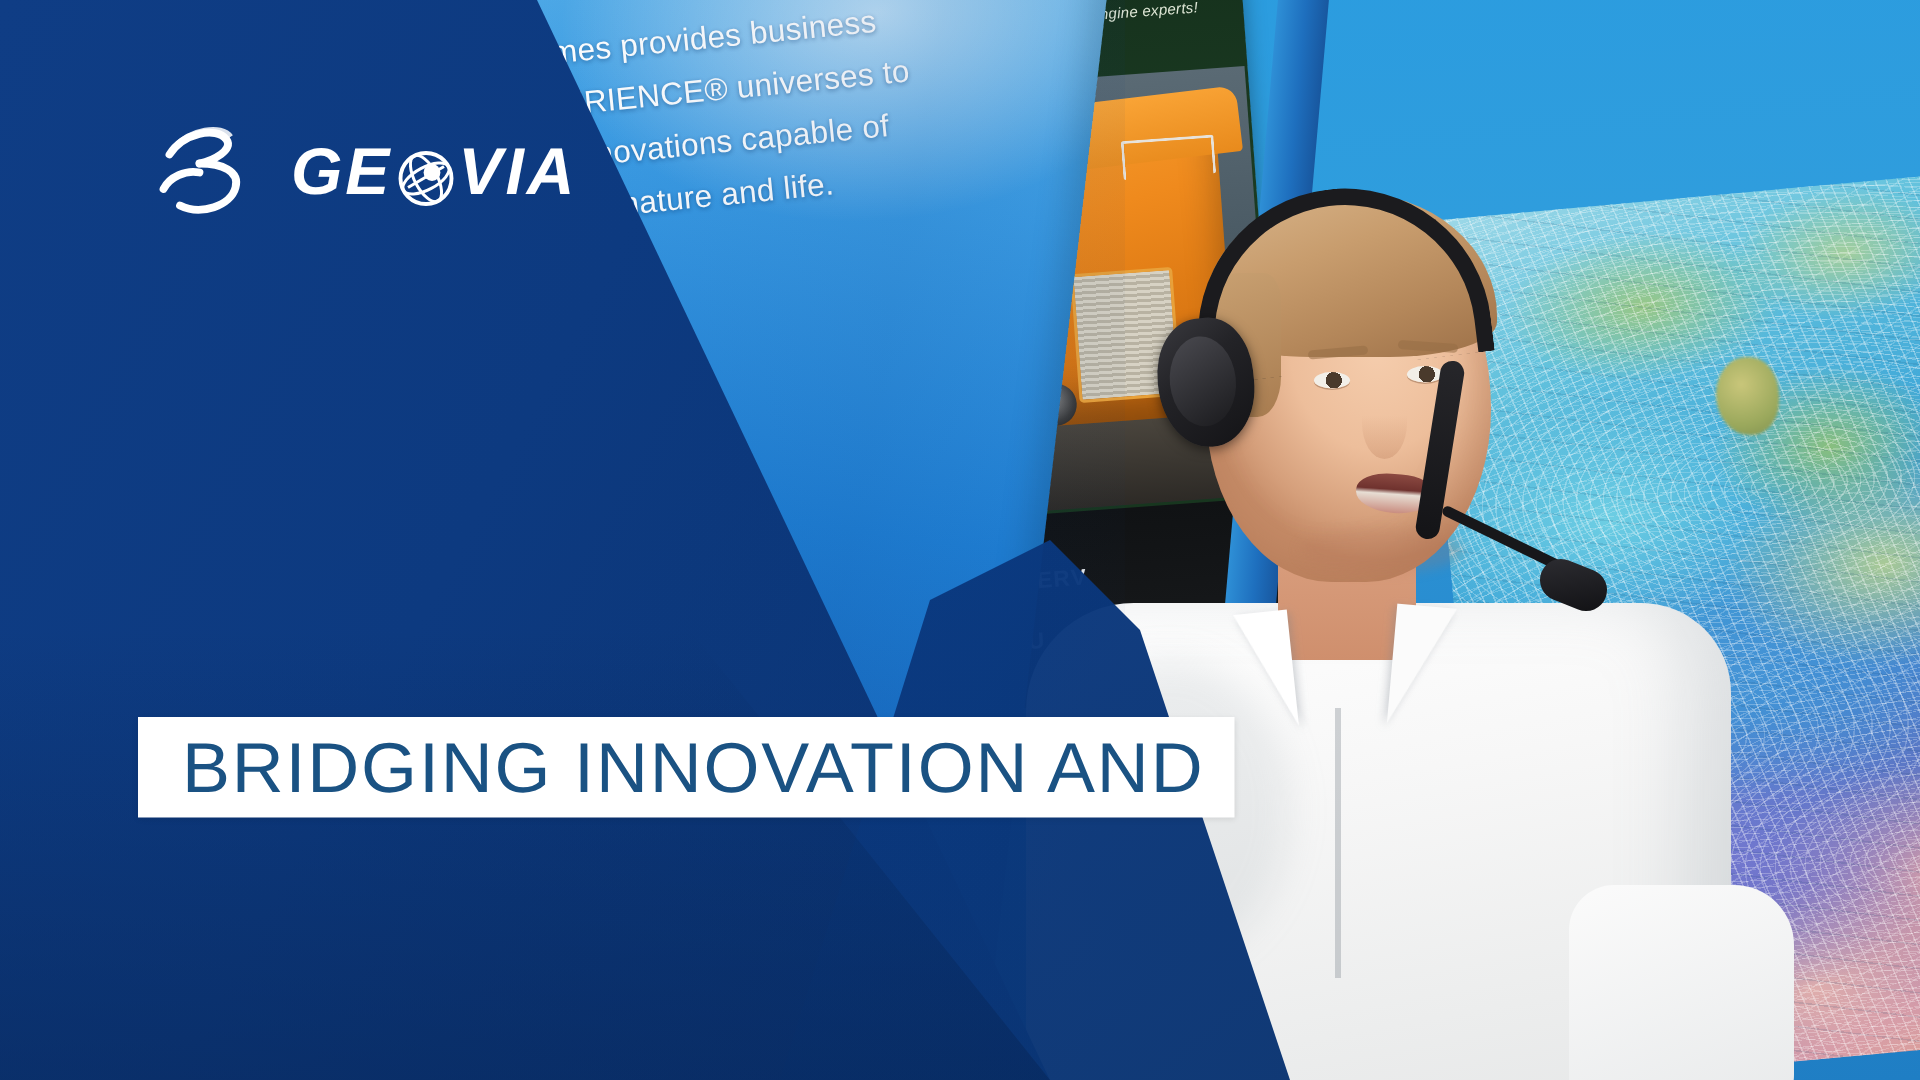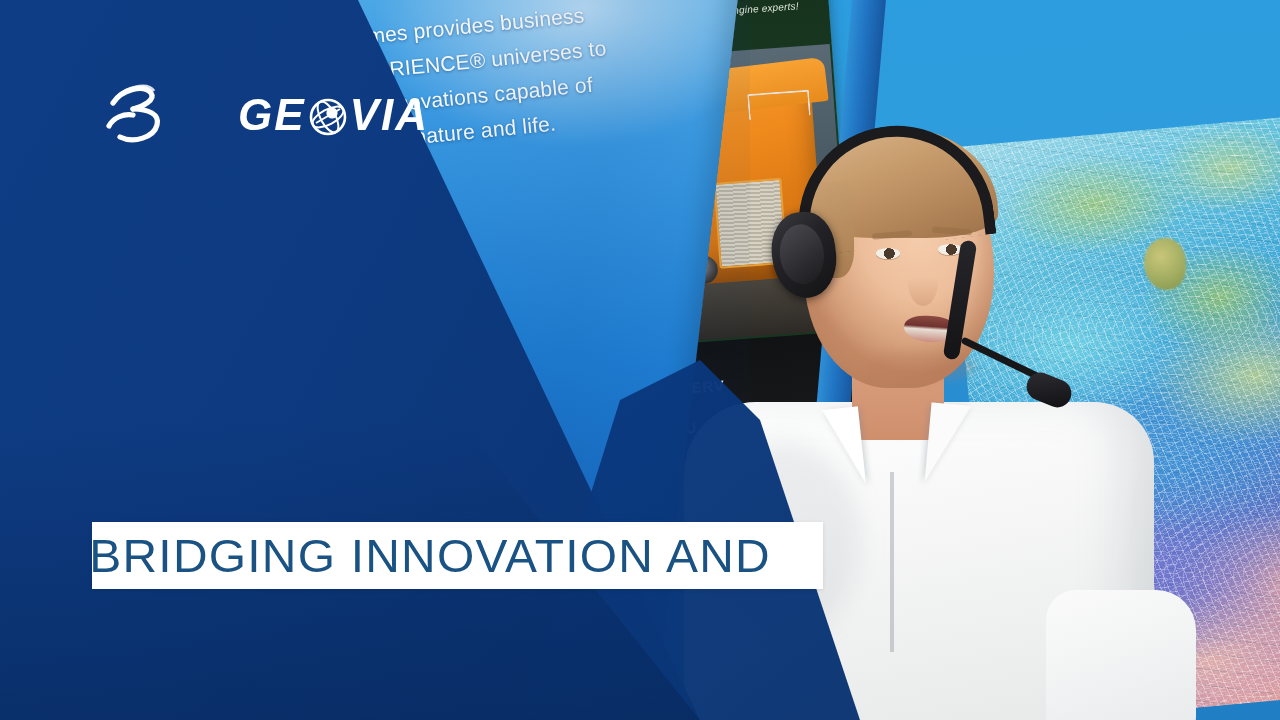--- a/index.html
+++ b/index.html
@@ -313,34 +313,33 @@
   
   .vignette {
     position:absolute; left:0; bottom:0; width:760px; height:300px;
     background:linear-gradient(0deg, rgba(7,38,88,.55), rgba(7,38,88,0));
     clip-path:polygon(0 0, 460px 0, 700px 300px, 0 300px);
   }
 
   
   .logo { position:absolute; left:104px; top:82px; display:flex; align-items:center; gap:16px; }
   .logo-3ds { width:74px; height:66px; }
-  .logo-geovia { display:flex; align-items:center;margin-left:44px; }
+  .logo-geovia { display:flex; align-items:flex-end; }
   .geo-txt {
     color:#ffffff; font-size:44px; font-weight:bold; font-style:italic;
     letter-spacing:2px; line-height:1;
   }
   .globe-wrap { width:40px; height:40px; margin:0 2px; position:relative; top:2px; }
 
   
   .title-box {
     position:absolute; background:#ffffff;
     display:flex; align-items:center;
-    padding-left:4px;
+    padding-left:36px;
     box-shadow:0 1px 4px rgba(0,0,0,.10);
-    margin-top:44px;
   }
   .title-box.line1 { left:92px; top:478px; width:731px; height:67px; }
   .title-box.line2 { left:92px; top:563px; width:456px; height:66px; }
 
   .title-txt {
     font-family:"Liberation Sans", sans-serif;
     font-size:47px; font-weight:500; letter-spacing:1.2px;
     white-space:nowrap; line-height:1;
     transform:scaleX(1.02);
   }

